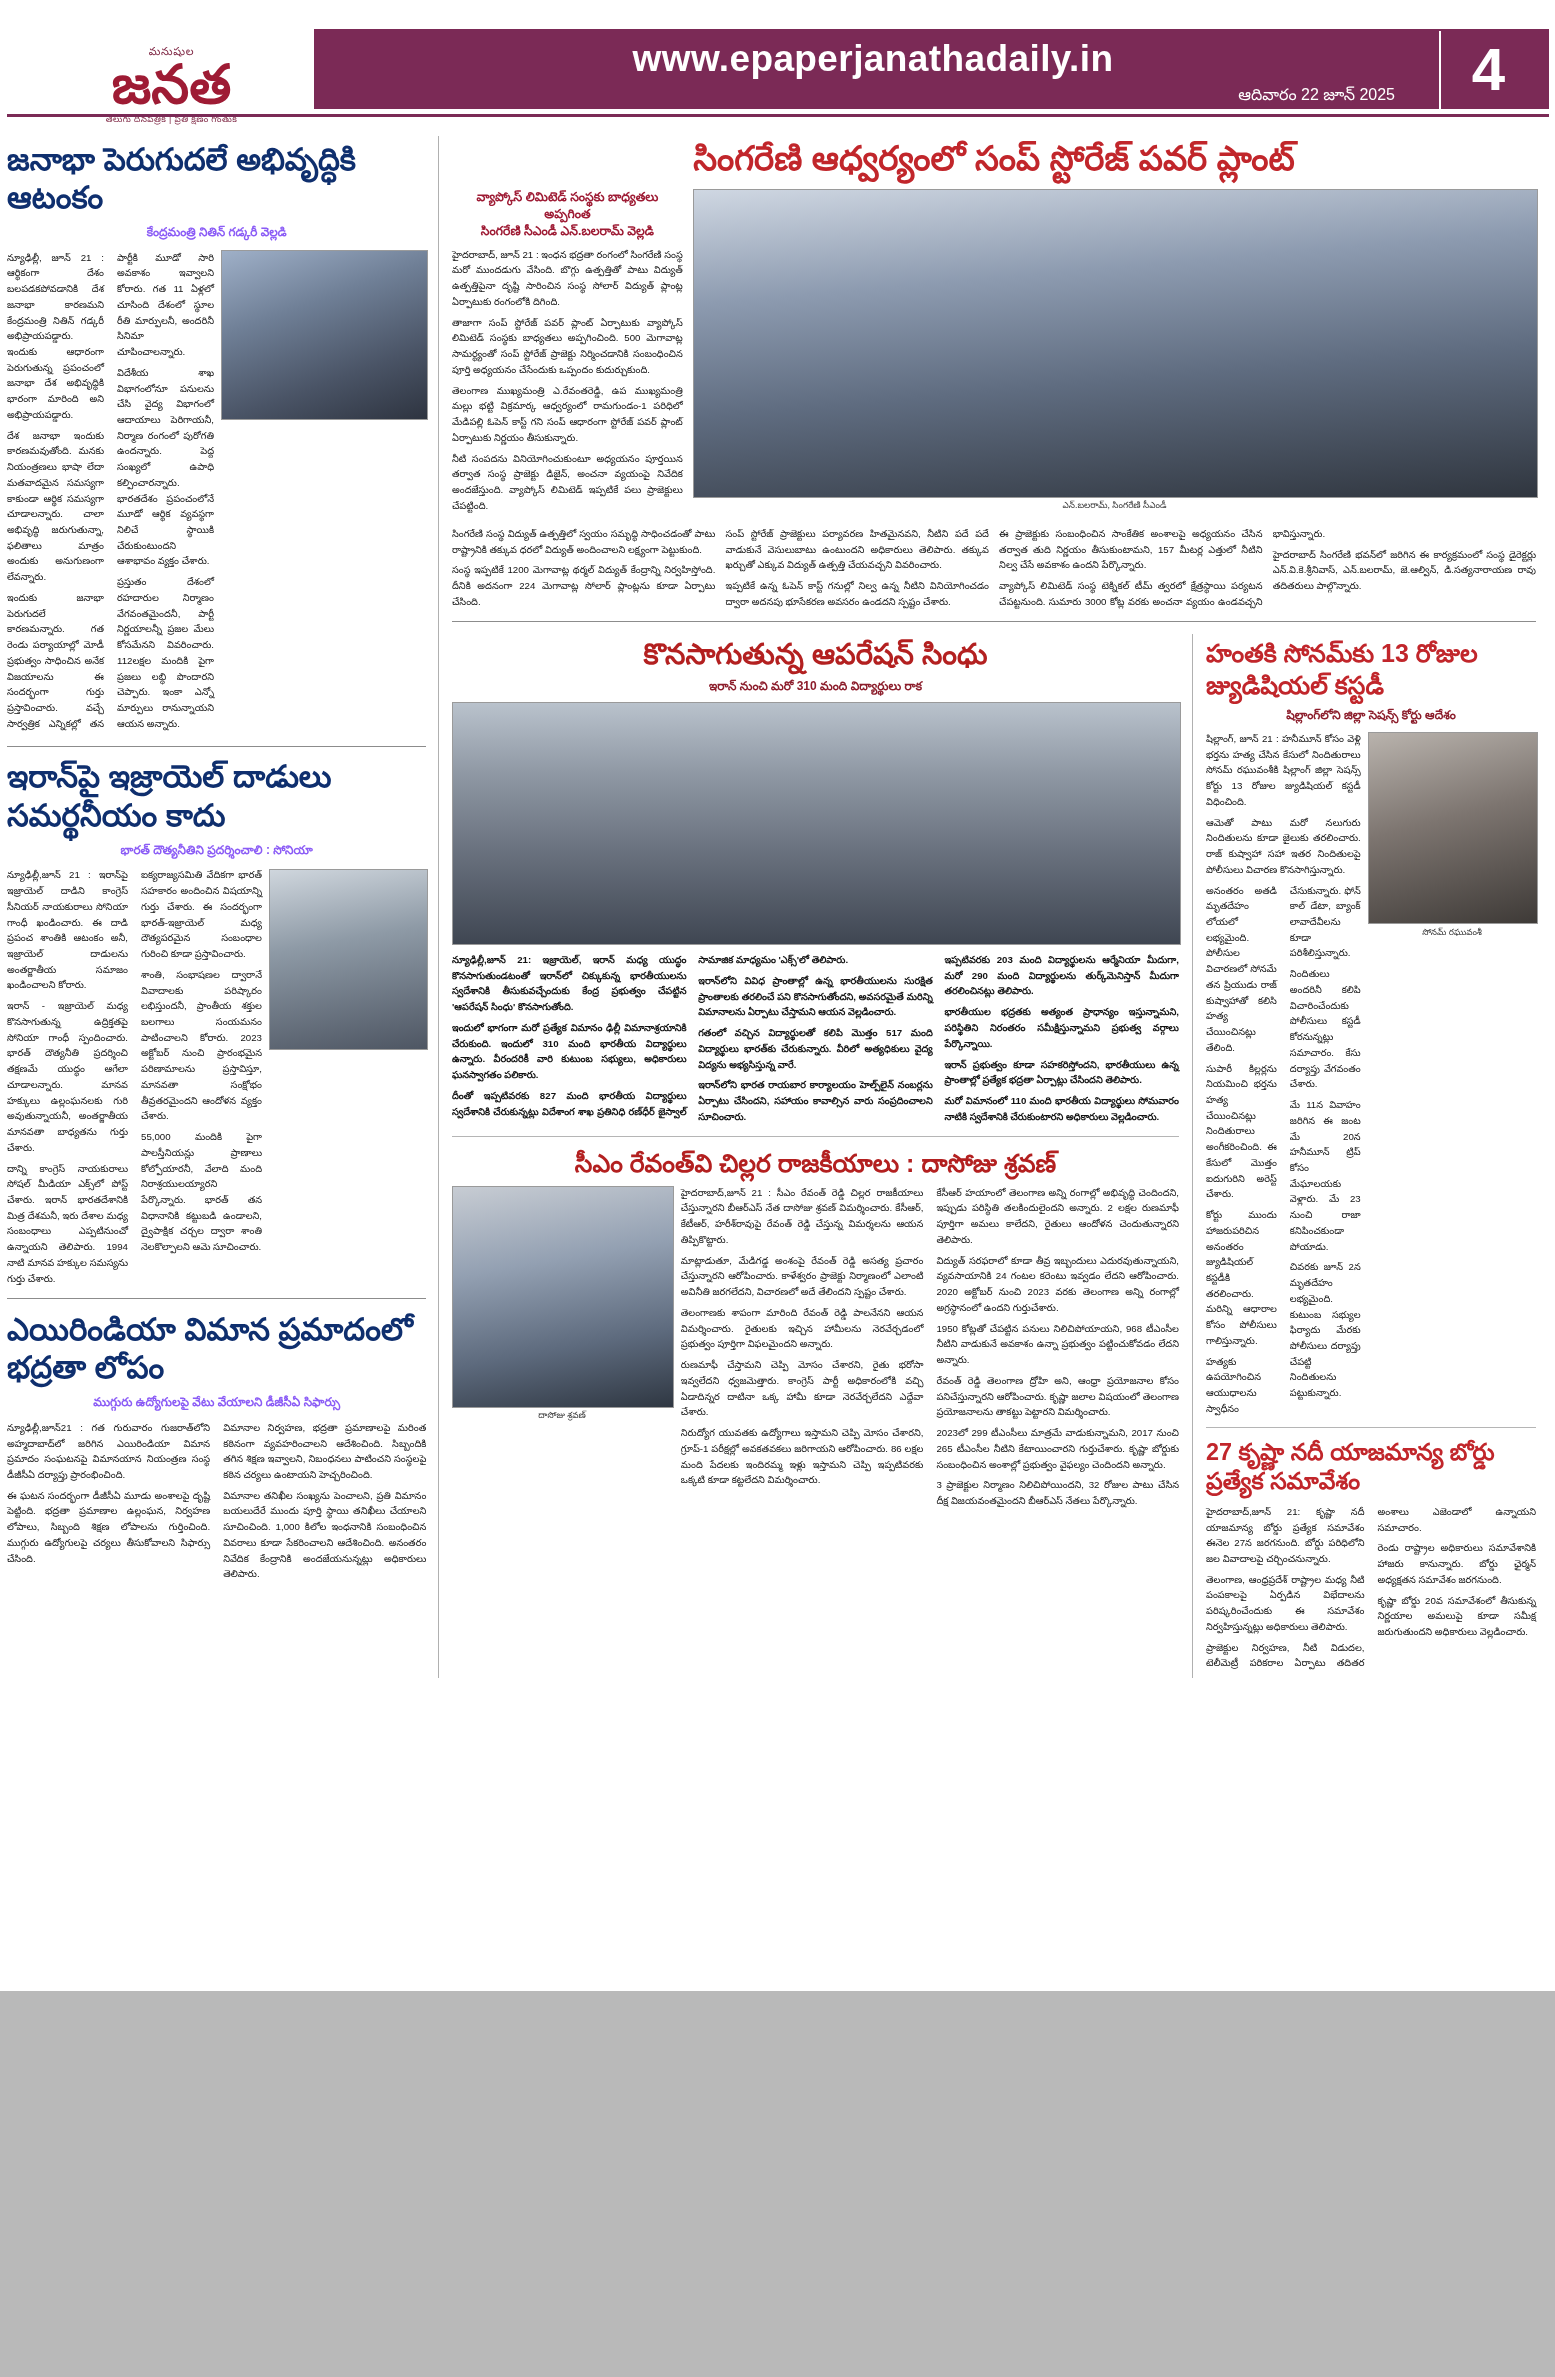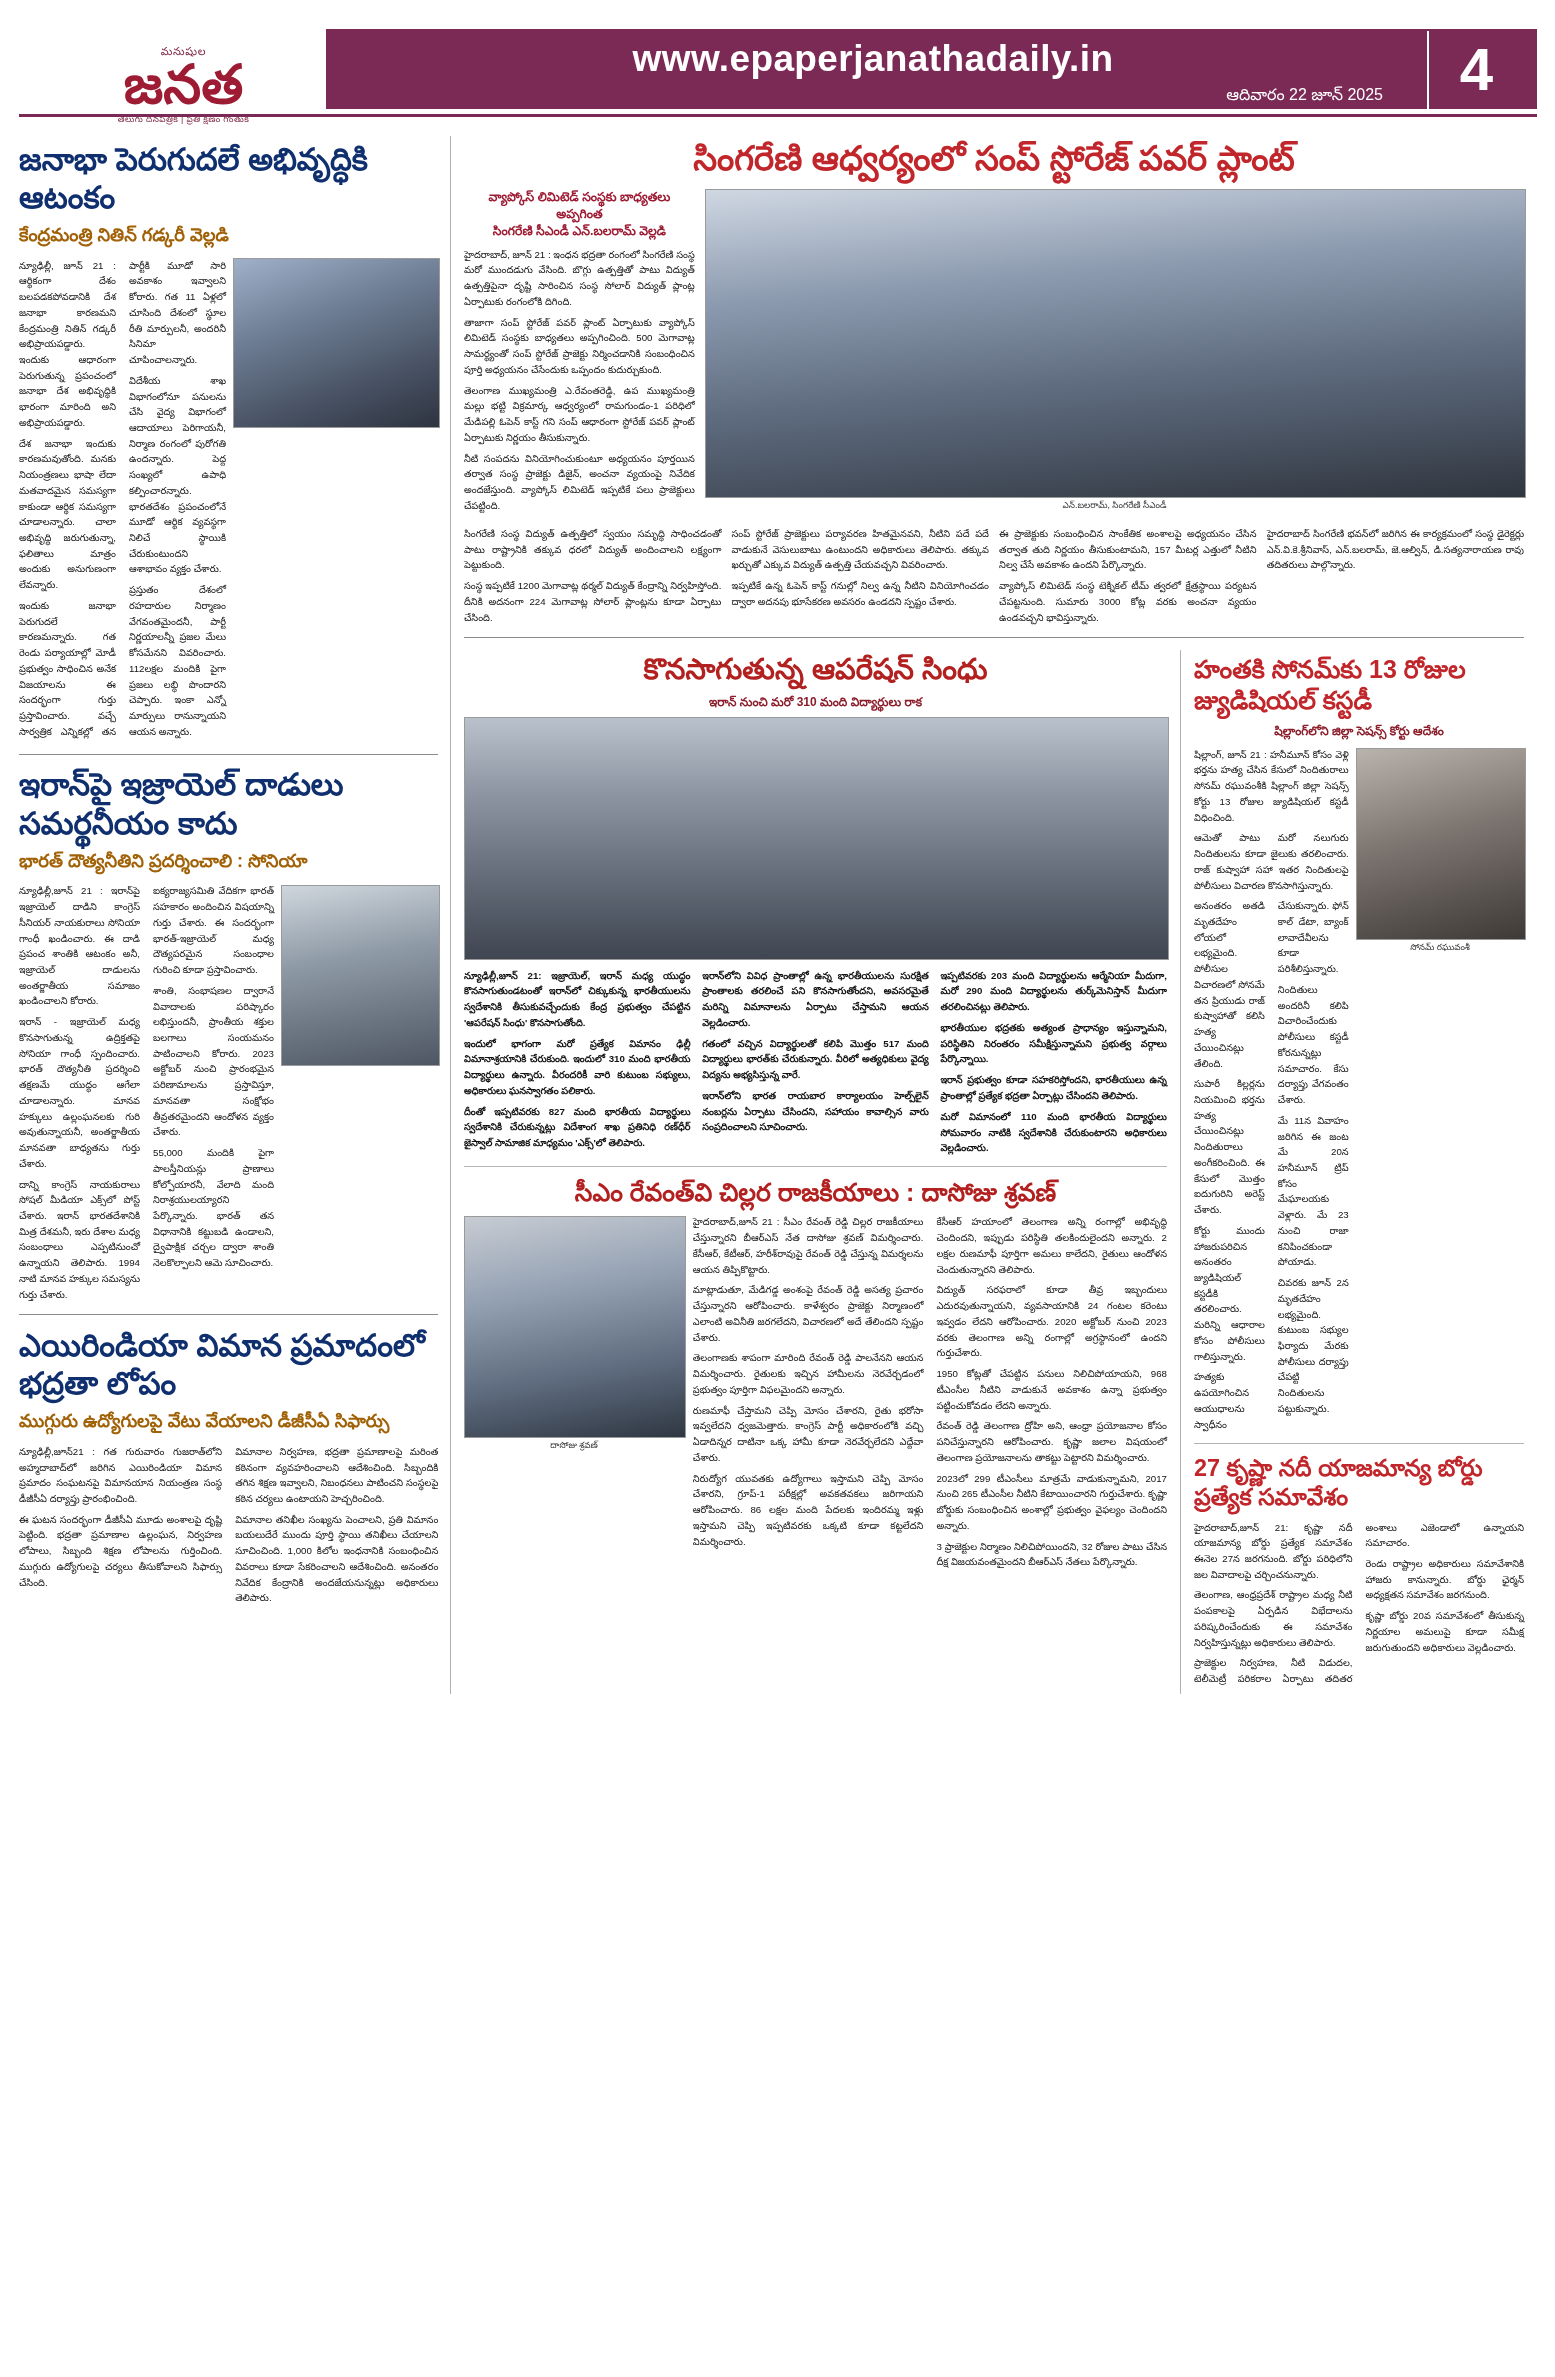--- a/index.html
+++ b/index.html
@@ -1,39 +1,39 @@
 <!DOCTYPE html>
 <html style="font-size:11.7px"><head>
 <meta charset="utf-8">
 <style>
   html,body{margin:0;padding:0;background:#b9b9b9;}
   body{font-family:"Liberation Sans", sans-serif;}
   .page{
-    width:1556px;height:2377px;background:#ffffff;position:relative;
-    margin:0 auto;box-sizing:border-box;padding:16px 19px;
+    width:1556px;height:1991px;background:#ffffff;position:relative;
+    margin:0 auto;box-sizing:border-box;padding:16px 7px;
   }
   
   .masthead{position:relative;height:110px;border-bottom:none;}
   .mast-logo{position:absolute;left:44px;top:29px;width:241px;}
   .logo-small{font-size:11px;color:#7a1f3d;text-align:center;letter-spacing:0.7px;}
   .logo-main{font-size:54px;line-height:0.95;color:#9e1b34;font-weight:bold;text-align:center;font-family:"Liberation Serif",serif;}
   .logo-sub{font-size:8.8px;color:#7a1f3d;text-align:center;margin-top:2.9px;letter-spacing:0.4px;}
   .mast-band{position:absolute;left:307px;right:0;top:13px;height:80px;background:#7b2a56;}
   .mast-url{position:absolute;left:322px;right:132px;top:22px;text-align:center;color:#ffffff;font-size:37px;font-weight:bold;letter-spacing:0.4px;}
   .mast-date{position:absolute;left:322px;right:132px;top:70px;text-align:right;color:#ffffff;font-size:16px;padding-right:22px;}
   .mast-pageno{position:absolute;right:13px;top:14.6px;width:95px;height:78px;color:#ffffff;font-size:60px;font-weight:bold;text-align:center;line-height:78px;border-left:2.2px solid #ffffff;}
   .mast-rule{position:absolute;left:0;right:0;top:98px;height:2.9px;background:#7b2a56;}
 
   
   .content{display:flex;gap:0;margin-top:10.2px;}
   .col-left{width:432px;padding-right:11.7px;box-sizing:border-box;border-right:0.7px solid #b0b0b0;}
   .col-main{flex:1;padding:0 13px;box-sizing:border-box;}
   h1.headline{color:#0f2f6e;font-size:31px;line-height:1.25;margin:4.4px 0 7.3px;font-weight:bold;}
   h1.headline.red{color:#c1262b;}
-  .sub-lead{font-size:18px;color:#a16207;text-align:left;font-weight:bold;margin:4.4px 0 7.3px;}
+  .sub-lead{font-size:12px;color:#8b5cf6;text-align:center;font-weight:bold;margin:4.4px 0 7.3px;}
   .hr-thin{border:0;border-top:0.7px solid #b5b5b5;margin:10.2px 0;}
   .hr-thick{border:0;border-top:1.5px solid #8c8c8c;margin:11.7px 0;}
 
   .body-text{font-size:9.7px;line-height:1.62;color:#121212;text-align:justify;}
   .body-text p{margin:0 0 5.1px;}
   .cols2{column-count:2;column-gap:13px;}
   .cols3{column-count:3;column-gap:11.7px;font-weight:bold;}
   .cols4{column-count:4;column-gap:10.2px;}
 
   .photo{background:#d8d8d8;border:0.7px solid #9a9a9a;display:block;}

